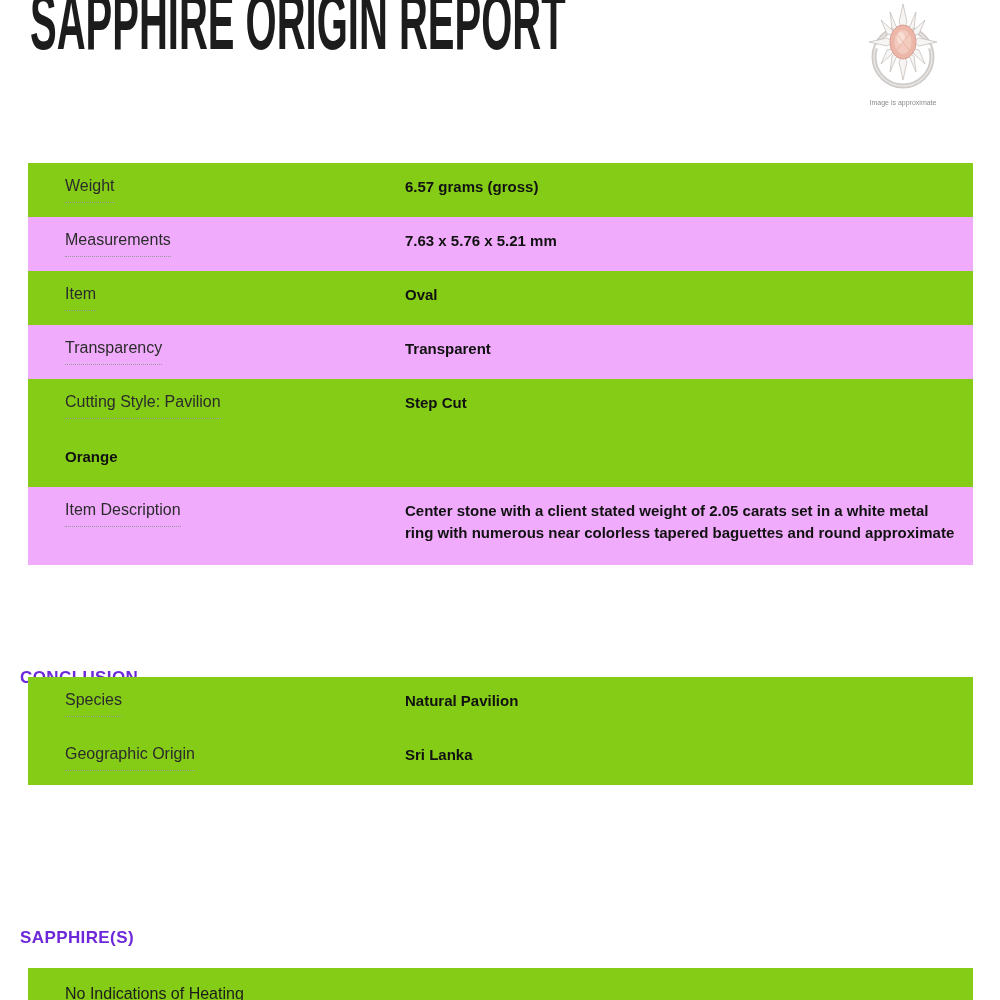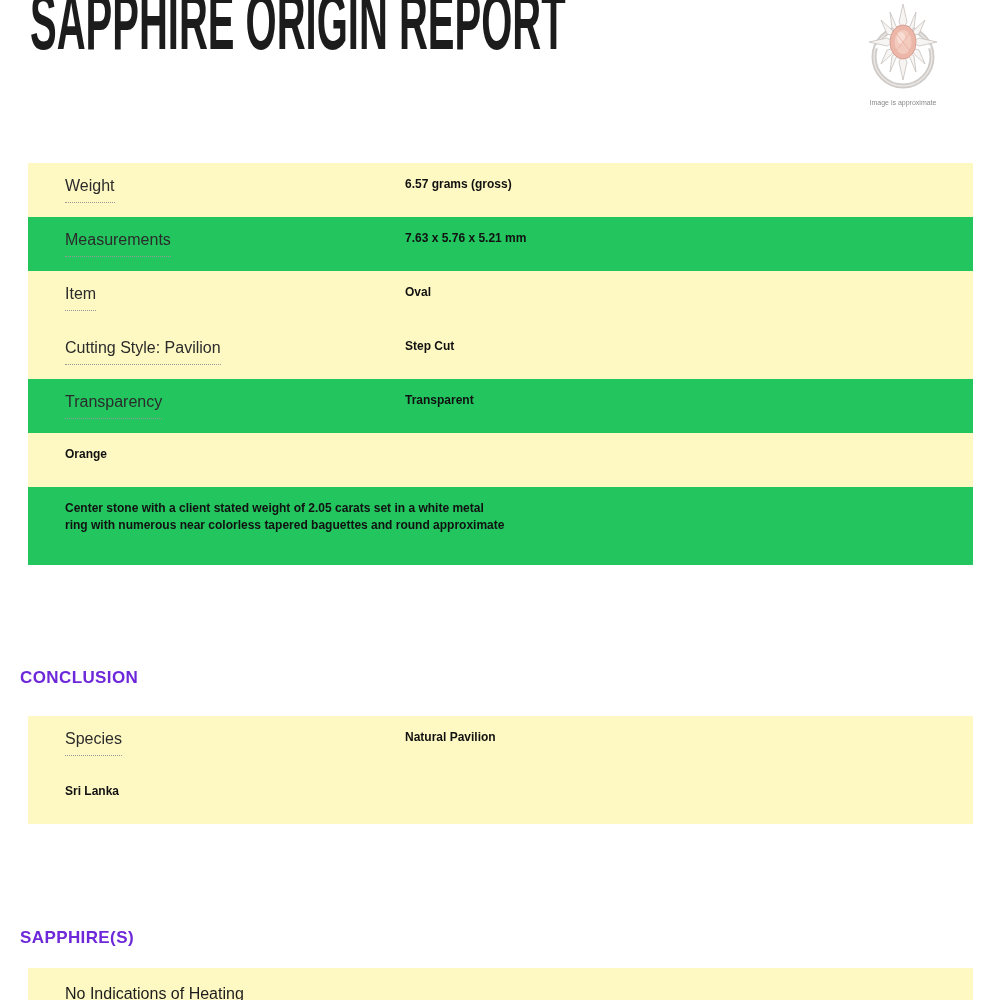--- a/index.html
+++ b/index.html
@@ -37,44 +37,44 @@
     font-size: 17px; font-weight: 700;
     letter-spacing: 0.4px;
     color: #6d28d9;
   }
   #conclusion-heading { top: 668px; }
   #treatments-heading { top: 928px; }
 
   
   .kv-table { position: absolute; left: 28px; width: 945px; }
   #identification-table { top: 163px; }
-  #conclusion-table { top: 716px; }
+  #conclusion-table { top: 677px; }
   #treatments-table { top: 968px; }
 
   .row {
     display: flex;
     height: 54px;
     box-sizing: border-box;
     padding: 13px 0 0 37px;
     align-items: flex-start;
-    background: #22c55e;
+    background: #f0abfc;
   }
-  .row.striped { background: #fef9c3; }
+  .row.striped { background: #84cc16; }
   .row.tall { height: 78px; }
 
   .cell-label { flex: 0 0 340px; width: 340px; }
   .lbl {
     display: inline-block;
     font-size: 16px; color: #2b2b2b;
     line-height: 1.2;
     padding-bottom: 7px;
     border-bottom: 1px dotted #999999;
   }
   .cell-value {
-    font-size: 12px; font-weight: 700;
+    font-size: 15px; font-weight: 700;
     color: #111111;
     line-height: 1.45;
   }
   .desc-line { display: block; white-space: nowrap; }
 
   .treatment-text {
     font-size: 16px; color: #1c1c1c;
     line-height: 1.3;
     padding-top: 3px;
   }
@@ -125,46 +125,48 @@
     <div class="cell-value">6.57 grams (gross)</div>
   </div>
   <div class="row">
     <div class="cell-label"><span class="lbl">Measurements</span></div>
     <div class="cell-value">7.63 x 5.76 x 5.21 mm</div>
   </div>
   <div class="row striped">
     <div class="cell-label"><span class="lbl">Item</span></div>
     <div class="cell-value">Oval</div>
   </div>
-  <div class="row striped">
-    <div class="cell-label"><span class="lbl">Cutting Style: Pavilion</span></div>
-    <div class="cell-value">Step Cut</div>
-  </div>
   <div class="row">
     <div class="cell-label"><span class="lbl">Transparency</span></div>
     <div class="cell-value">Transparent</div>
   </div>
   <div class="row striped">
+    <div class="cell-label"><span class="lbl">Cutting Style: Pavilion</span></div>
+    <div class="cell-value">Step Cut</div>
+  </div>
+  <div class="row striped">
     <div class="cell-value">Orange</div>
   </div>
   <div class="row tall">
+    <div class="cell-label"><span class="lbl">Item Description</span></div>
     <div class="cell-value">
       <span class="desc-line">Center stone with a client stated weight of 2.05 carats set in a white metal</span>
       <span class="desc-line">ring with numerous near colorless tapered baguettes and round approximate</span>
     </div>
   </div>
 </div>
 
 <div class="sec-heading" id="conclusion-heading">CONCLUSION</div>
 <div class="kv-table" id="conclusion-table">
   <div class="row striped">
     <div class="cell-label"><span class="lbl">Species</span></div>
     <div class="cell-value">Natural Pavilion</div>
   </div>
   <div class="row striped">
+    <div class="cell-label"><span class="lbl">Geographic Origin</span></div>
     <div class="cell-value">Sri Lanka</div>
   </div>
 </div>
 
 <div class="sec-heading" id="treatments-heading">SAPPHIRE(S)</div>
 <div class="kv-table" id="treatments-table">
   <div class="row striped">
     <div class="treatment-text">No Indications of Heating</div>
   </div>
 </div>

